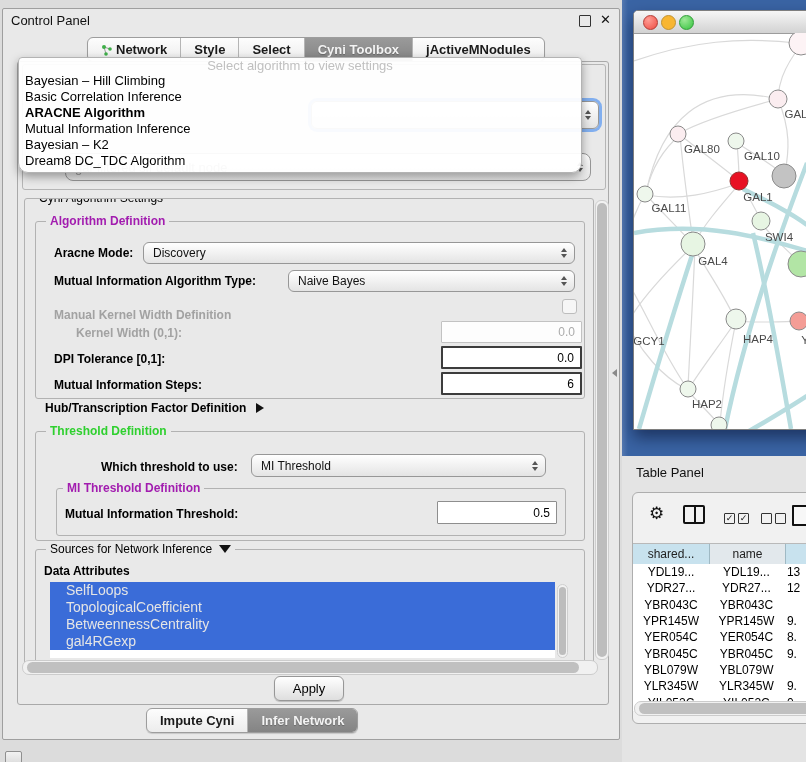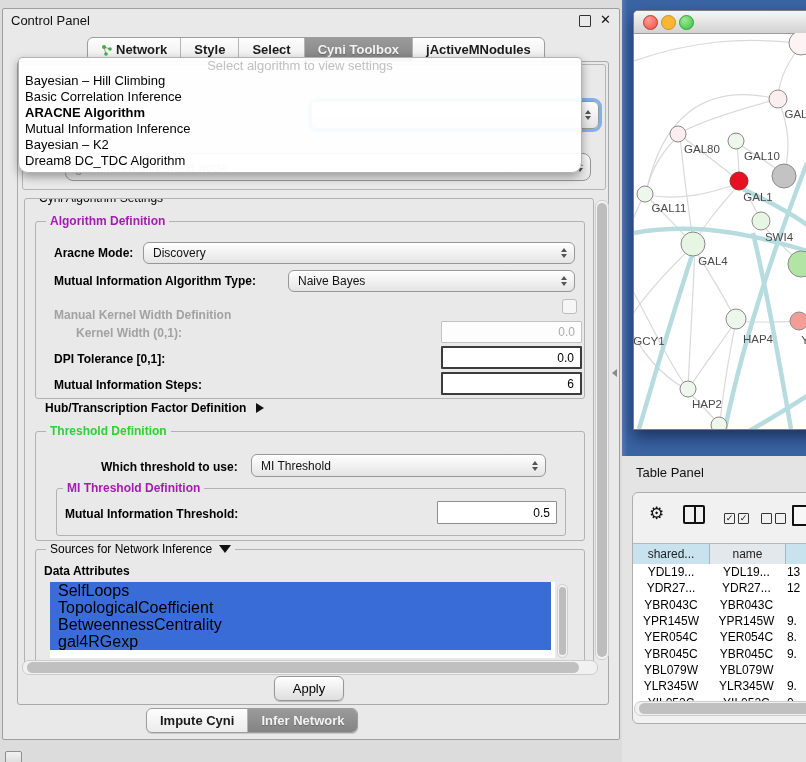--- a/index.html
+++ b/index.html
@@ -35,21 +35,21 @@
   .flabel{font-size:12px;font-weight:bold;color:#000;white-space:nowrap;}
   .flabel.disabled{color:#a2a2a2;}
   .num-input{background:#fff;border:2px solid #3c3c3c;border-radius:1px;font-size:12px;color:#000;text-align:right;padding:0 6px 0 0;display:flex;align-items:center;justify-content:flex-end;box-sizing:border-box;}
   .num-input.disabled{border:1px solid #c2c2c2;color:#ababab;background:#fdfdfd;}
   .num-input.thin{border:1px solid #8e8e8e;}
   .checkbox{width:13px;height:13px;border:1px solid #bdbdbd;border-radius:3px;background:#f6f6f6;}
   .tri-right{width:0;height:0;border-top:5.5px solid transparent;border-bottom:5.5px solid transparent;border-left:8px solid #111;display:inline-block;}
   .tri-down{width:0;height:0;border-left:6px solid transparent;border-right:6px solid transparent;border-top:8px solid #111;display:inline-block;}
 
   .attr-list{background:#fff;overflow:hidden;}
-  .attr-item{height:17px;line-height:17px;background:#3a6cd8;color:#000000;font-size:16px;padding-left:8px;width:calc(100% - 12px);}
+  .attr-item{height:17px;line-height:17px;background:#3a6cd8;color:#e5e5e5;font-size:14px;padding-left:16px;width:calc(100% - 12px);}
   .vsb{background:#f2f2f2;border:1px solid #cfcfcf;border-radius:6px;}
   .vsb .thumb{position:absolute;left:1px;right:1px;top:2px;bottom:2px;background:#bdbdbd;border-radius:5px;}
   .hsb{background:#f1f1f1;border:1px solid #cccccc;border-radius:7px;}
   .hsb .thumb{position:absolute;top:1px;bottom:1px;left:4px;background:#c0c0c0;border-radius:6px;}
 
   .apply-btn{background:linear-gradient(#ffffff,#dedede);border:1px solid #979797;border-radius:6px;font-size:13px;color:#000;display:flex;align-items:center;justify-content:center;box-shadow:0 1px 1px rgba(0,0,0,.2);}
 
   
   .dropdown{left:18px;top:57px;width:562px;height:114px;background:rgba(255,255,255,0.94);border:1px solid #b3b3b3;border-radius:4px 4px 10px 10px;box-shadow:0 4px 10px rgba(0,0,0,.35);z-index:40;}
   .dd-hint{height:14px;line-height:13px;text-align:center;color:#c0c0c0;font-size:13px;margin-top:1px;}

